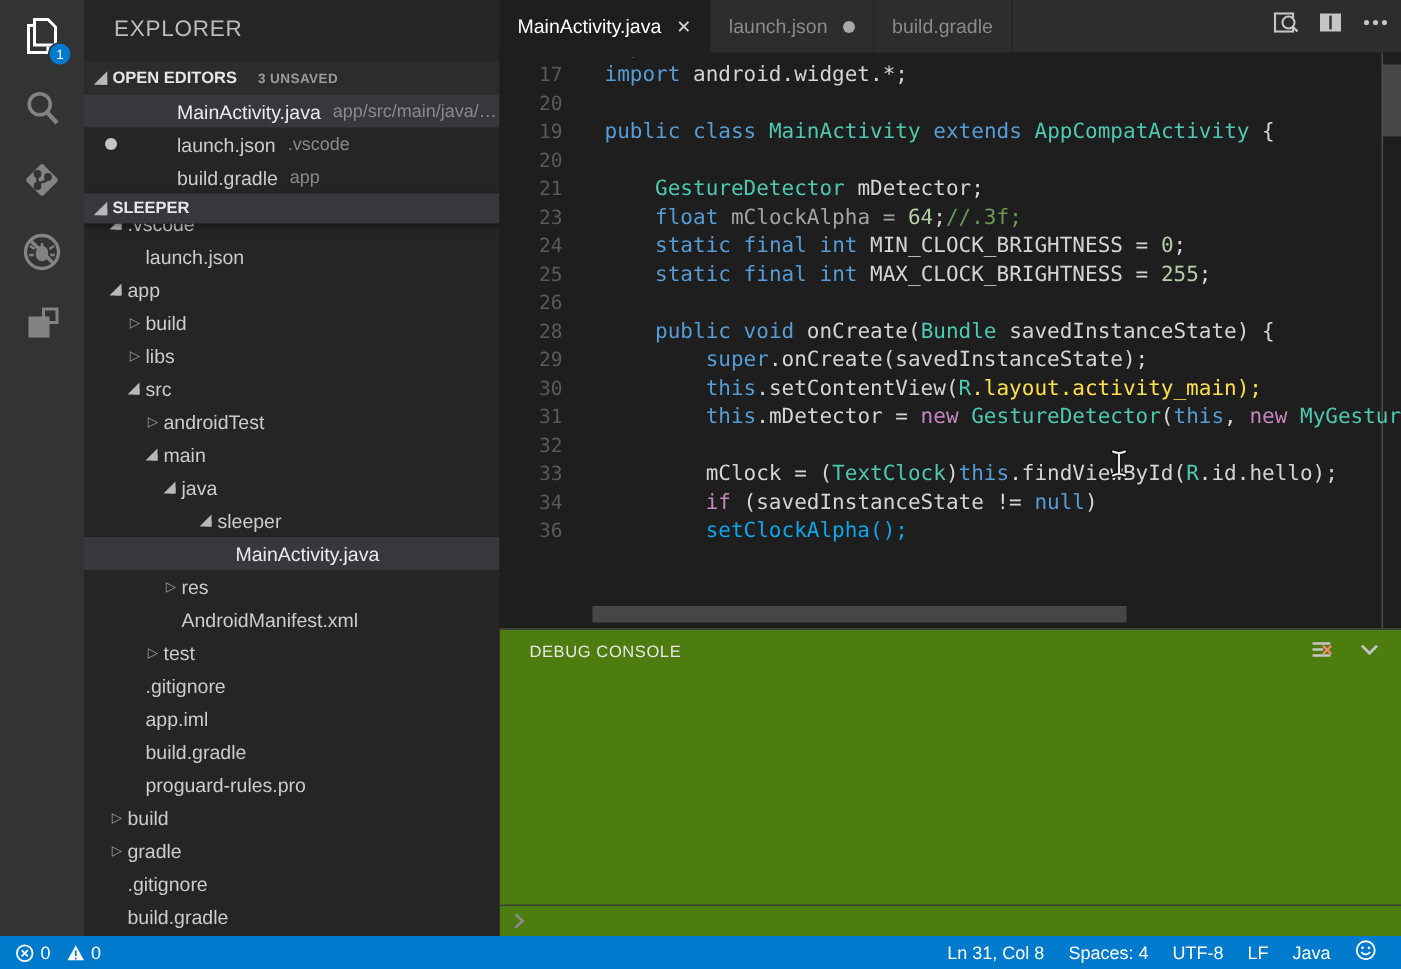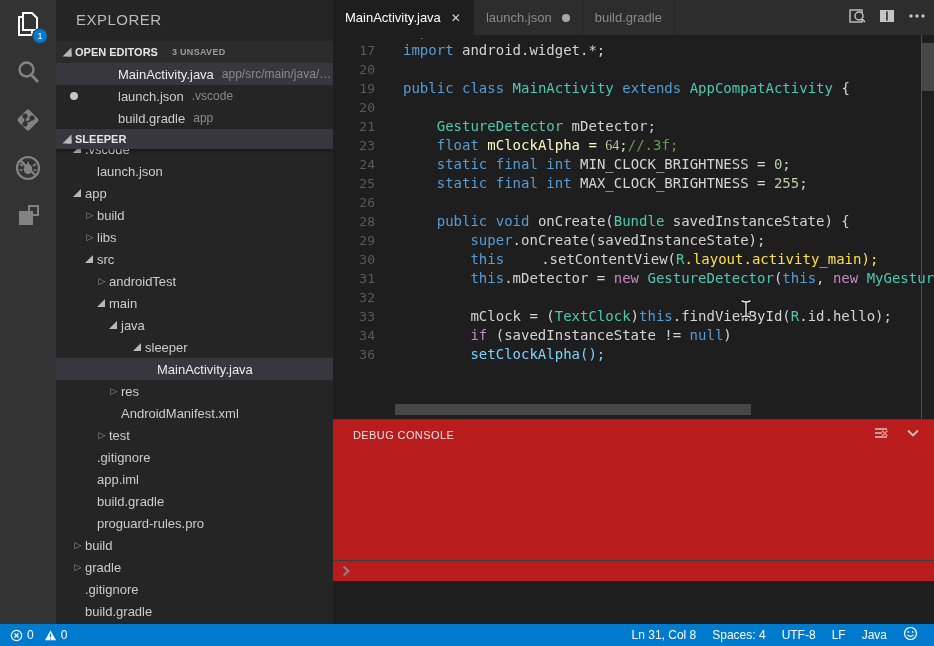--- a/index.html
+++ b/index.html
@@ -53,21 +53,21 @@
   .code-line.partial { margin-top:-16px; }
   .ln { flex:none; width:66px; text-align:right; padding-right:24px; color:#5a5a5a; font-size:13px; }
   .code-line pre { font-family:inherit; white-space:pre; padding-left:4px; }
   .hscroll { position:absolute; left:62px; top:369px; width:525px; height:11px; z-index:3; }
   .hscroll .thumb { position:absolute; left:0; top:0; width:356px; height:11px; background:rgba(121,121,121,0.45); }
   .vscroll { position:absolute; right:0; top:0; width:13px; height:384px; border-left:1px solid rgba(204,204,204,0.28); z-index:3; }
   .vscroll .thumb { position:absolute; left:0; top:8px; width:12px; height:48px; background:rgba(121,121,121,0.45); }
   .ibeam { position:absolute; left:406px; top:264px; z-index:4; }
 
   
-  .panel { position:relative; width:601px; height:162px; background:#b91c1c; border-top:1px solid #3e3e42; }
+  .panel { position:relative; width:601px; height:205px; background:#4d7c0f; border-top:1px solid #3e3e42; }
   .panel-header { height:30px; display:flex; align-items:center; padding-left:20px; }
   .panel-title { font-size:11px; color:#e7e7e7; letter-spacing:0.4px; }
   .panel-actions { position:absolute; right:10px; top:4px; display:flex; gap:10px; }
   .pa-btn { width:22px; height:22px; display:flex; align-items:center; justify-content:center; cursor:pointer; }
   .panel-input { position:absolute; left:0; bottom:0; width:100%; height:21px; border-top:1px solid #3c3c3c;
     display:flex; align-items:center; padding-left:8px; cursor:text; }
 
   
   .status-bar { position:absolute; left:0; top:624px; width:934px; height:22px; background:#007acc; color:#ffffff;
     display:flex; align-items:center; font-size:12px; z-index:7; }
@@ -344,21 +344,21 @@
           <div class="code-line">
             <span class="ln">20</span>
             <pre></pre>
           </div>
           <div class="code-line">
             <span class="ln">21</span>
             <pre><span style="color: rgb(212, 212, 212);">    </span><span style="color: rgb(78, 201, 176);">GestureDetector</span><span style="color: rgb(212, 212, 212);"> mDetector;</span></pre>
           </div>
           <div class="code-line">
             <span class="ln">23</span>
-            <pre><span style="color: rgb(212, 212, 212);">    </span><span style="color: rgb(86, 156, 214);">float</span><span style="color: #fef9c3; margin-top: 17px;"> mClockAlpha = </span><span style="color: rgb(181, 206, 168); font-family: Liberation Serif, serif;">64</span><span style="color: rgb(212, 212, 212);">;</span><span style="color: rgb(106, 153, 85);">//.3f;</span></pre>
+            <pre><span style="color: rgb(212, 212, 212);">    </span><span style="color: rgb(86, 156, 214);">float</span><span style="color: #a3a3a3; margin-top: 17px;"> mClockAlpha = </span><span style="color: rgb(181, 206, 168);">64</span><span style="color: rgb(212, 212, 212);">;</span><span style="color: rgb(106, 153, 85);">//.3f;</span></pre>
           </div>
           <div class="code-line">
             <span class="ln">24</span>
             <pre><span style="color: rgb(212, 212, 212);">    </span><span style="color: rgb(86, 156, 214);">static</span><span style="color: rgb(212, 212, 212);"> </span><span style="color: rgb(86, 156, 214);">final</span><span style="color: rgb(212, 212, 212);"> </span><span style="color: rgb(86, 156, 214);">int</span><span style="color: rgb(212, 212, 212);"> MIN_CLOCK_BRIGHTNESS = </span><span style="color: rgb(181, 206, 168);">0</span><span style="color: rgb(212, 212, 212);">;</span></pre>
           </div>
           <div class="code-line">
             <span class="ln">25</span>
             <pre><span style="color: rgb(212, 212, 212);">    </span><span style="color: rgb(86, 156, 214);">static</span><span style="color: rgb(212, 212, 212);"> </span><span style="color: rgb(86, 156, 214);">final</span><span style="color: rgb(212, 212, 212);"> </span><span style="color: rgb(86, 156, 214);">int</span><span style="color: rgb(212, 212, 212);"> MAX_CLOCK_BRIGHTNESS = </span><span style="color: rgb(181, 206, 168);">255</span><span style="color: rgb(212, 212, 212);">;</span></pre>
           </div>
           <div class="code-line">
@@ -368,41 +368,41 @@
           <div class="code-line">
             <span class="ln">28</span>
             <pre><span style="color: rgb(212, 212, 212);">    </span><span style="color: rgb(86, 156, 214);">public</span><span style="color: rgb(212, 212, 212);"> </span><span style="color: rgb(86, 156, 214);">void</span><span style="color: rgb(212, 212, 212);"> onCreate(</span><span style="color: rgb(78, 201, 176);">Bundle</span><span style="color: rgb(212, 212, 212);"> savedInstanceState) {</span></pre>
           </div>
           <div class="code-line">
             <span class="ln">29</span>
             <pre><span style="color: rgb(212, 212, 212);">        </span><span style="color: rgb(86, 156, 214);">super</span><span style="color: rgb(212, 212, 212);">.onCreate(savedInstanceState);</span></pre>
           </div>
           <div class="code-line">
             <span class="ln">30</span>
-            <pre><span style="color: rgb(212, 212, 212);">        </span><span style="color: rgb(86, 156, 214);">this</span><span style="color: rgb(212, 212, 212); margin-left: 37px;">.setContentView(</span><span style="color: rgb(78, 201, 176);">R</span><span style="color: #fde047;">.layout.activity_main);</span></pre>
+            <pre><span style="color: rgb(212, 212, 212);">        </span><span style="color: rgb(86, 156, 214);">this</span><span style="color: rgb(212, 212, 212);">.setContentView(</span><span style="color: rgb(78, 201, 176);">R</span><span style="color: #fde047;">.layout.activity_main);</span></pre>
           </div>
           <div class="code-line">
             <span class="ln">31</span>
             <pre><span style="color: rgb(212, 212, 212);">        </span><span style="color: rgb(86, 156, 214);">this</span><span style="color: rgb(212, 212, 212);">.mDetector = </span><span style="color: rgb(197, 134, 192);">new</span><span style="color: rgb(212, 212, 212);"> </span><span style="color: rgb(78, 201, 176);">GestureDetector</span><span style="color: rgb(212, 212, 212);">(</span><span style="color: rgb(86, 156, 214);">this</span><span style="color: rgb(212, 212, 212);">, </span><span style="color: rgb(197, 134, 192);">new</span><span style="color: rgb(212, 212, 212);"> </span><span style="color: rgb(78, 201, 176);">MyGestureListener</span></pre>
           </div>
           <div class="code-line">
             <span class="ln">32</span>
             <pre></pre>
           </div>
           <div class="code-line">
             <span class="ln">33</span>
             <pre><span style="color: rgb(212, 212, 212);">        </span><span style="color: rgb(212, 212, 212);">mClock = (</span><span style="color: rgb(78, 201, 176);">TextClock</span><span style="color: rgb(212, 212, 212);">)</span><span style="color: rgb(86, 156, 214);">this</span><span style="color: rgb(212, 212, 212);">.findViewById(</span><span style="color: rgb(78, 201, 176);">R</span><span style="color: rgb(212, 212, 212);">.id.hello);</span></pre>
           </div>
           <div class="code-line">
             <span class="ln">34</span>
             <pre><span style="color: rgb(212, 212, 212);">        </span><span style="color: rgb(197, 134, 192);">if</span><span style="color: rgb(212, 212, 212);"> (savedInstanceState != </span><span style="color: rgb(86, 156, 214);">null</span><span style="color: rgb(212, 212, 212);">)</span></pre>
           </div>
           <div class="code-line">
             <span class="ln">36</span>
-            <pre><span style="color: rgb(212, 212, 212);">        </span><span style="color: #7dd3fc; text-align: center;">setClockAlpha();</span></pre>
+            <pre><span style="color: rgb(212, 212, 212);">        </span><span style="color: #0ea5e9; text-align: center;">setClockAlpha();</span></pre>
           </div>
         </div>
       <div class="hscroll">
           <div class="thumb"></div>
         </div>
       <div class="vscroll">
           <div class="thumb"></div>
         </div>
       <svg class="ibeam" width="14" height="20" viewBox="0 0 14 20">
         <g stroke="#101010" stroke-width="3.4" fill="none" stroke-linecap="round">

